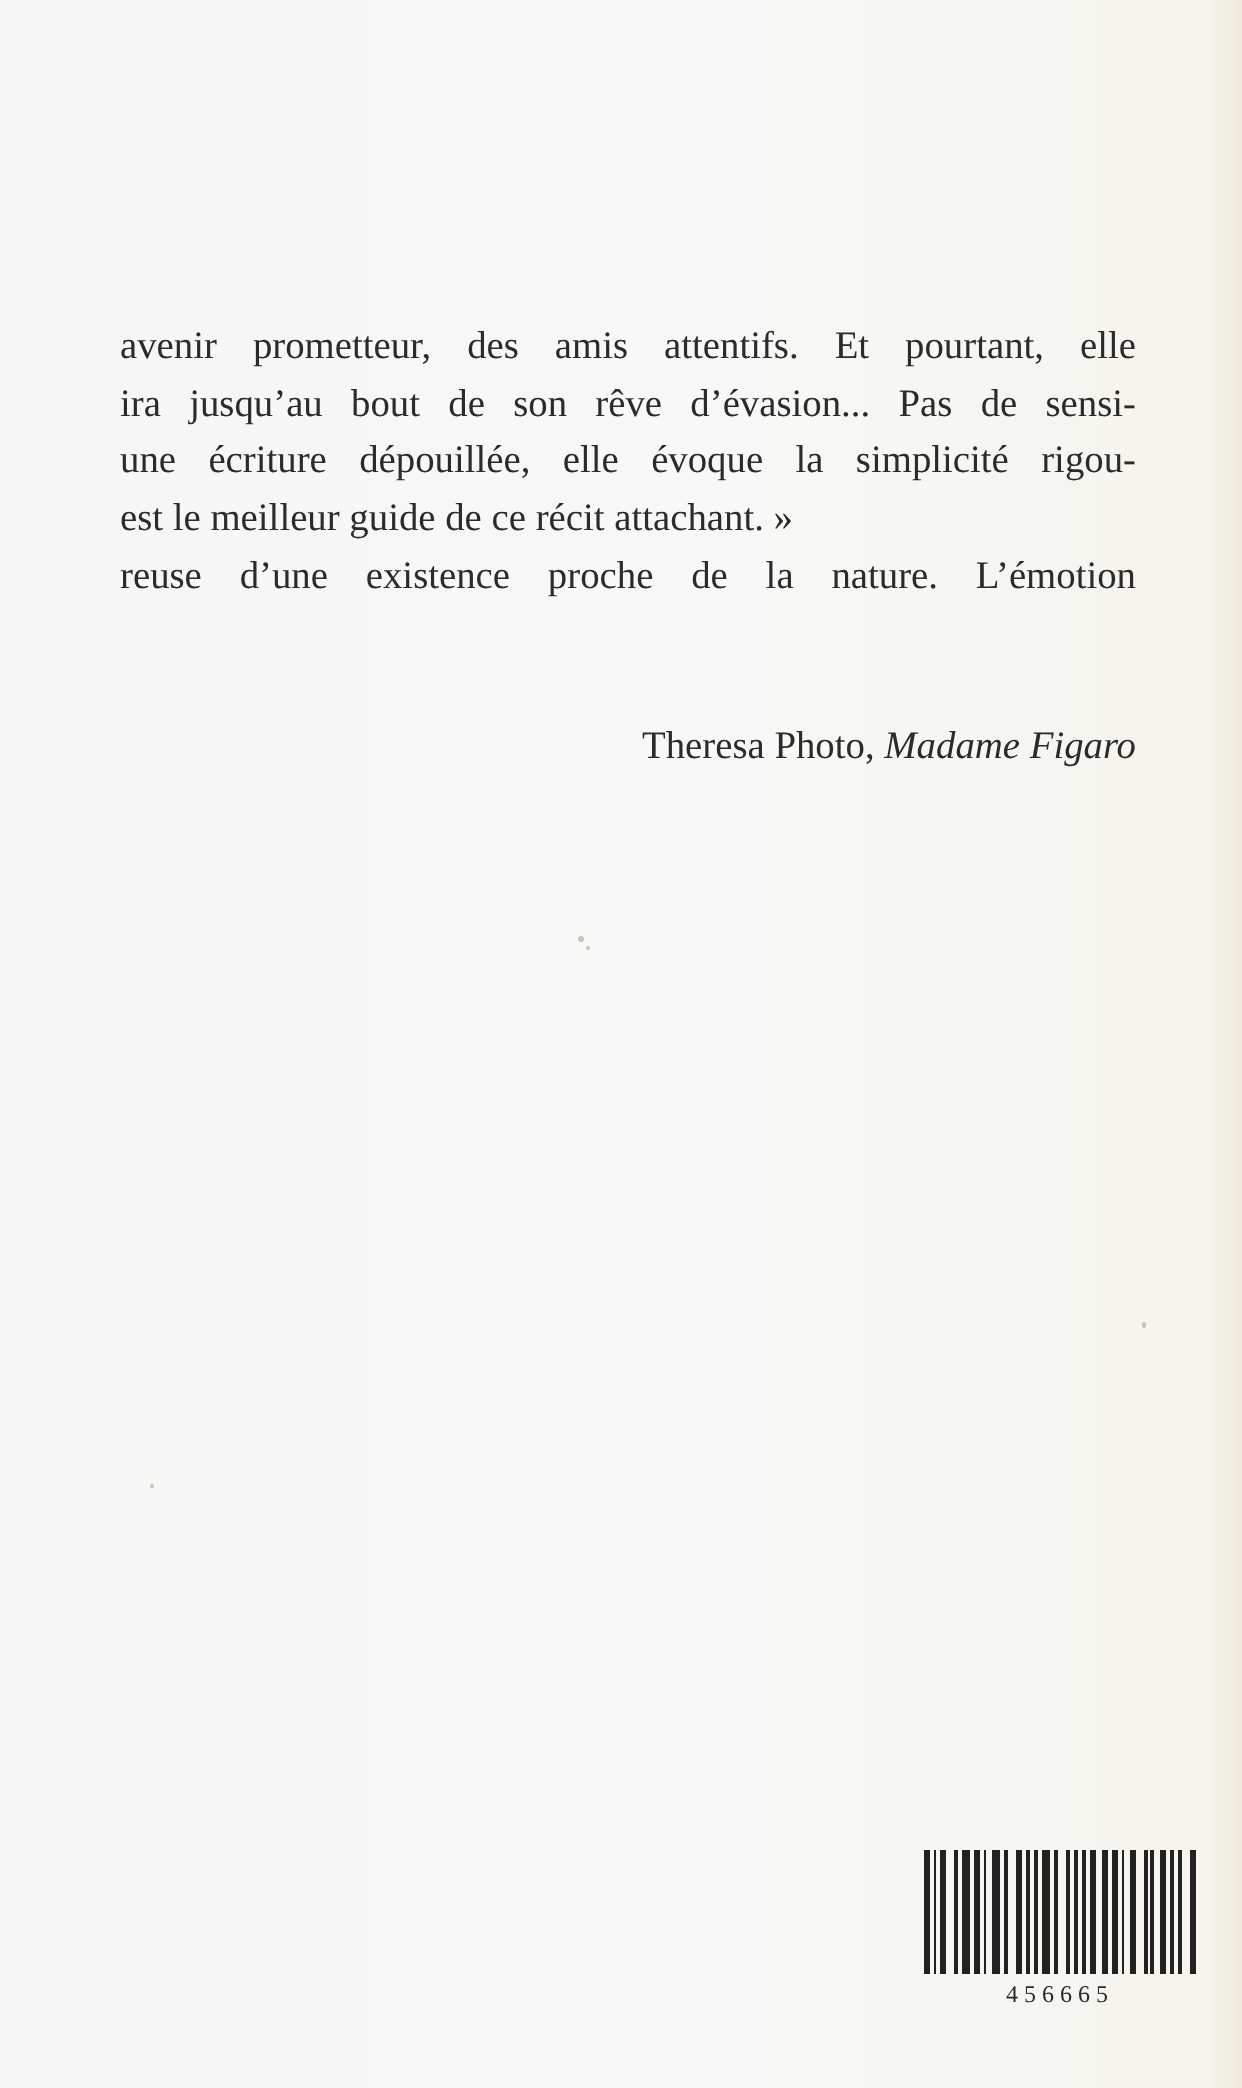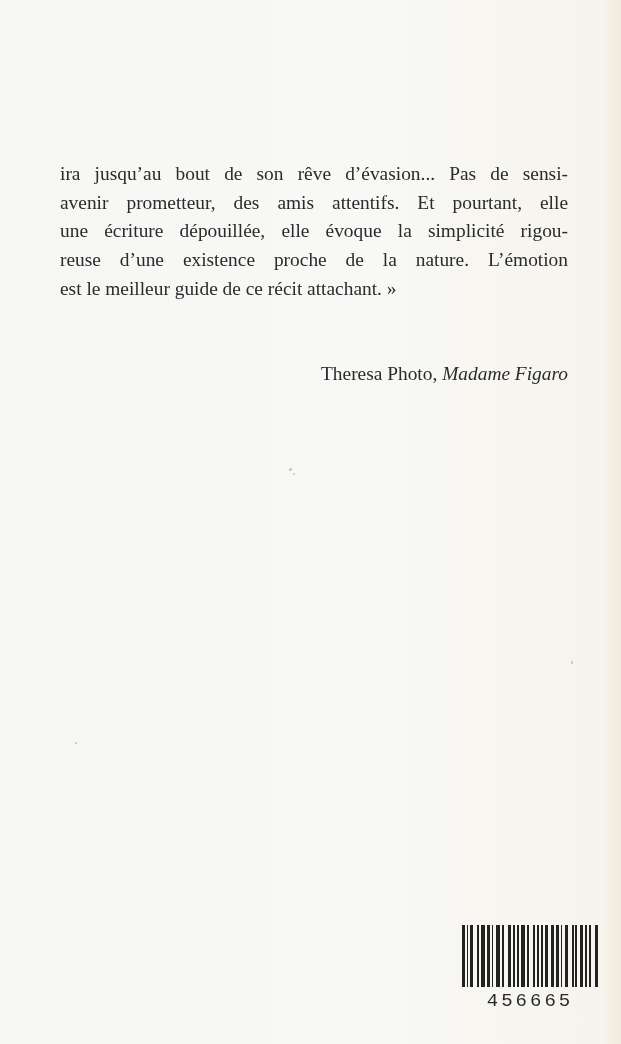--- a/index.html
+++ b/index.html
@@ -47,37 +47,37 @@
       width: 136px; height: 62px;
       display: flex; align-items: stretch;
     }
     .bar { background: #222; height: 100%; }
     .gap { height: 100%; }
     .barcode-number {
       position: absolute;
       left: 462px; top: 990px;
       width: 136px;
       text-align: center;
-      font-family: Liberation Mono, monospace;
-      font-size: 19px;
+      font-family: Liberation Serif, serif;
+      font-size: 12px;
       letter-spacing: 3px;
       color: #2a2a2a;
     }
   </style>
 </head>
 <body>
 
 <div>
 
   <div class="quote">
+    <span class="line">avenir prometteur, des amis attentifs. Et pourtant, elle</span>
     <span class="line">ira jusqu’au bout de son rêve d’évasion... Pas de sensi-</span>
-    <span class="line">avenir prometteur, des amis attentifs. Et pourtant, elle</span>
     <span class="line">une écriture dépouillée, elle évoque la simplicité rigou-</span>
+    <span class="line last">est le meilleur guide de ce récit attachant. »</span>
     <span class="line">reuse d’une existence proche de la nature. L’émotion</span>
-    <span class="line last">est le meilleur guide de ce récit attachant. »</span>
   </div>
 
   <div class="attribution">
     <span>Theresa Photo, </span><span class="pub">Madame Figaro</span>
   </div>
 
   <span class="speck" style="left:289px;top:468px;width:3px;height:3px;"></span>
   <span class="speck" style="left:293px;top:473px;width:2px;height:2px;"></span>
   <span class="speck" style="left:571px;top:661px;width:2px;height:3px;"></span>
   <span class="speck" style="left:75px;top:742px;width:2px;height:2px;"></span>

